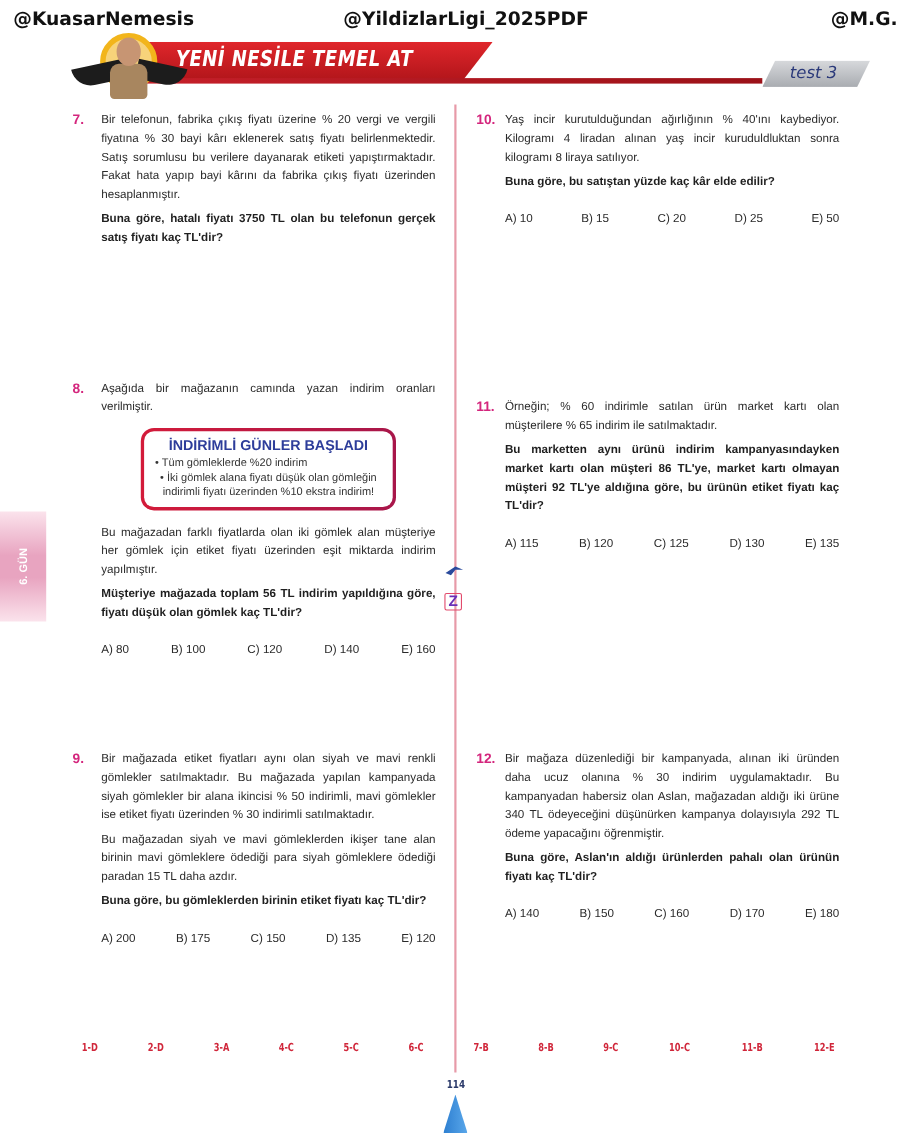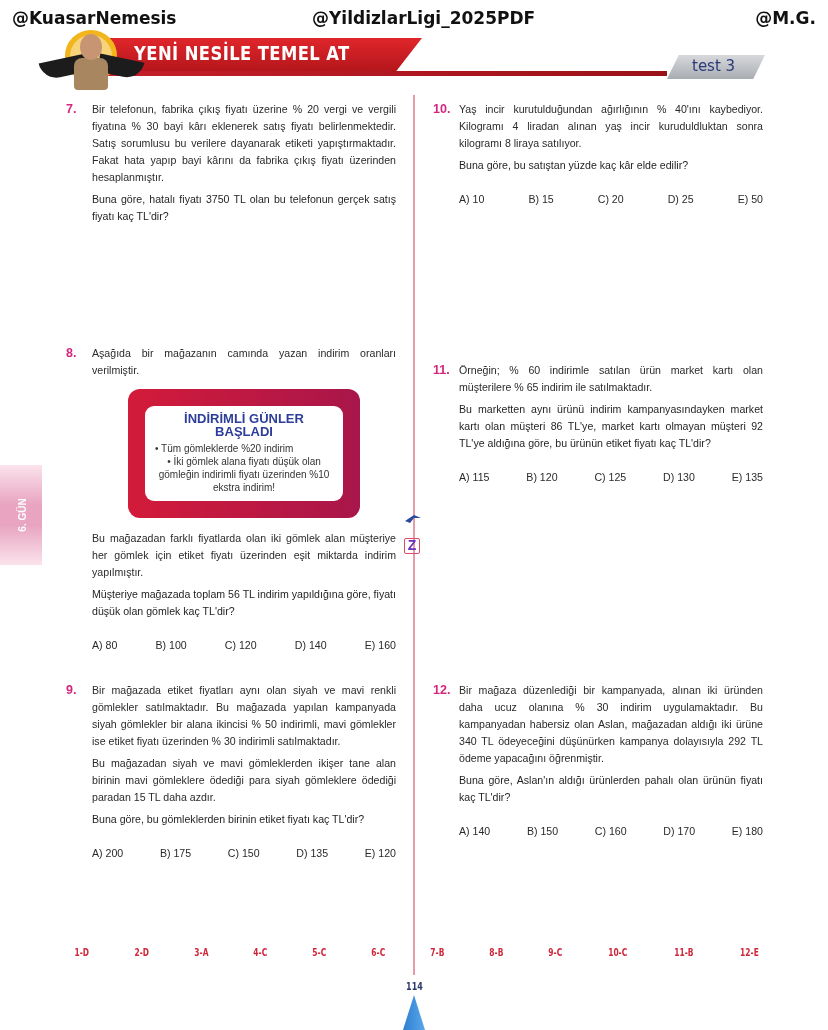--- a/index.html
+++ b/index.html
@@ -9,21 +9,21 @@
   }
   .watermarks {
     position: absolute; top: 8px; left: 0; width: 828px; height: 24px;
     font-family: "DejaVu Sans", sans-serif; font-size: 17px; font-weight: bold; color: #111;
   }
   .wm { position: absolute; top: 0; }
   .wm.left { left: 12px; }
   .wm.center { left: 312px; }
   .wm.right { right: 12px; }
 
-  .banner { position: absolute; top: 30px; left: 12px; width: 790px; height: 70px; }
+  .banner { position: absolute; top: 30px; left: 38px; width: 790px; height: 70px; font-style: italic; }
   .banner .red-bar {
     position: absolute; left: 80px; top: 8px; width: 330px; height: 34px;
     background: linear-gradient(180deg, #e0262b 0%, #b3161b 100%);
     clip-path: polygon(0 0, 100% 0, 92% 100%, 0 100%);
   }
   .banner .title {
     position: absolute; left: 122px; top: 11px; color: #fff;
     font-family: "DejaVu Sans", sans-serif; font-weight: bold; font-size: 20px;
     letter-spacing: 0.5px; transform: scaleX(0.82); transform-origin: left center;
   }
@@ -80,28 +80,28 @@
     position: absolute; left: 22px; top: 50px; color: #fff; font-size: 10px; font-weight: bold;
     transform: translate(-50%, -50%) rotate(-90deg); white-space: nowrap;
   }
 
   .q { position: absolute; font-size: 10.6px; line-height: 17px; }
   .q .num {
     position: absolute; left: 0; top: 0; color: #d4267d; font-weight: bold; font-size: 12.5px;
   }
   .q .body { margin-left: 26px; }
   .q p { text-align: justify; margin-bottom: 5px; }
-  .q p.stem { font-weight: normal; color: #1f1f1f; margin-top: 2px; }
+  .q p.stem { font-weight: bold; color: #1f1f1f; margin-top: 2px; }
   .q .choices { display: flex; justify-content: space-between; margin-top: 17px; }
   .q .choices span { white-space: nowrap; }
   .left-col { left: 66px; width: 330px; }
   .right-col { left: 433px; width: 330px; }
 
   .sign {
-    margin: 10px 0 12px 36px; width: 232px; padding: 17px;
+    margin: 10px 0 12px 36px; width: 232px; padding: 3px;
     border-radius: 12px; background: linear-gradient(90deg, #d31b3a, #a8164a);
   }
   .sign-inner {
     background: #fff; border-radius: 9px; padding: 6px 10px 7px 10px; font-size: 10px; line-height: 13px;
   }
   .sign-title { color: #2d3d9a; font-weight: bold; font-size: 13px; text-align: center; margin-bottom: 4px; }
   .sign-item { color: #333; }
   .sign-item.center { text-align: center; }
 
   .answer-key {

